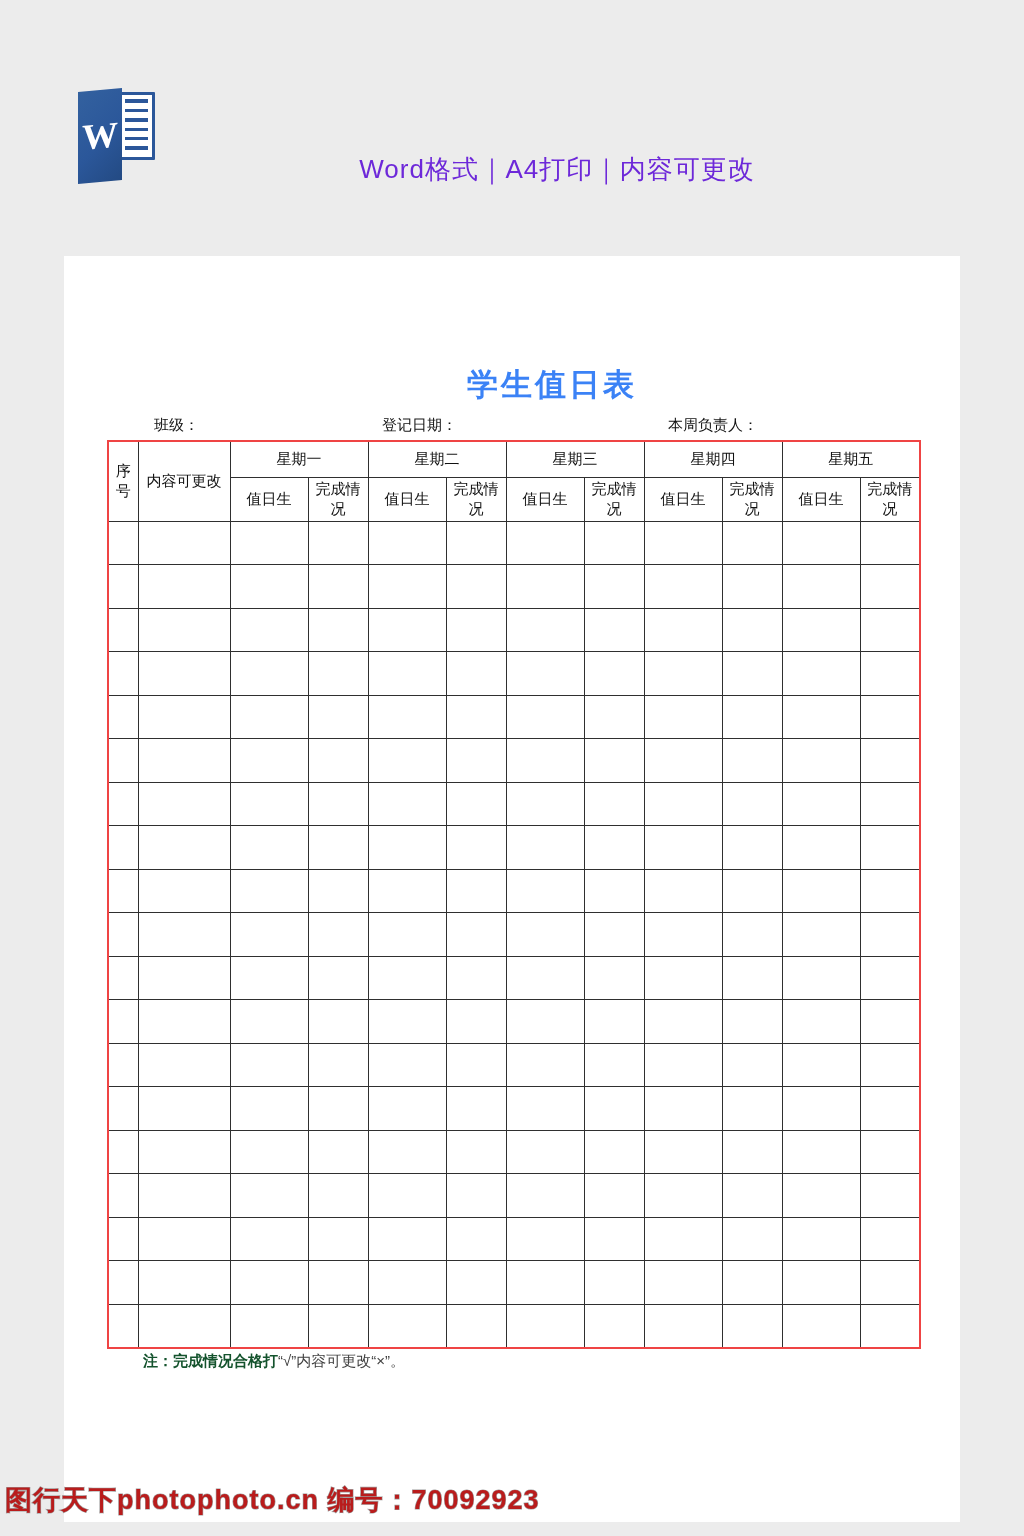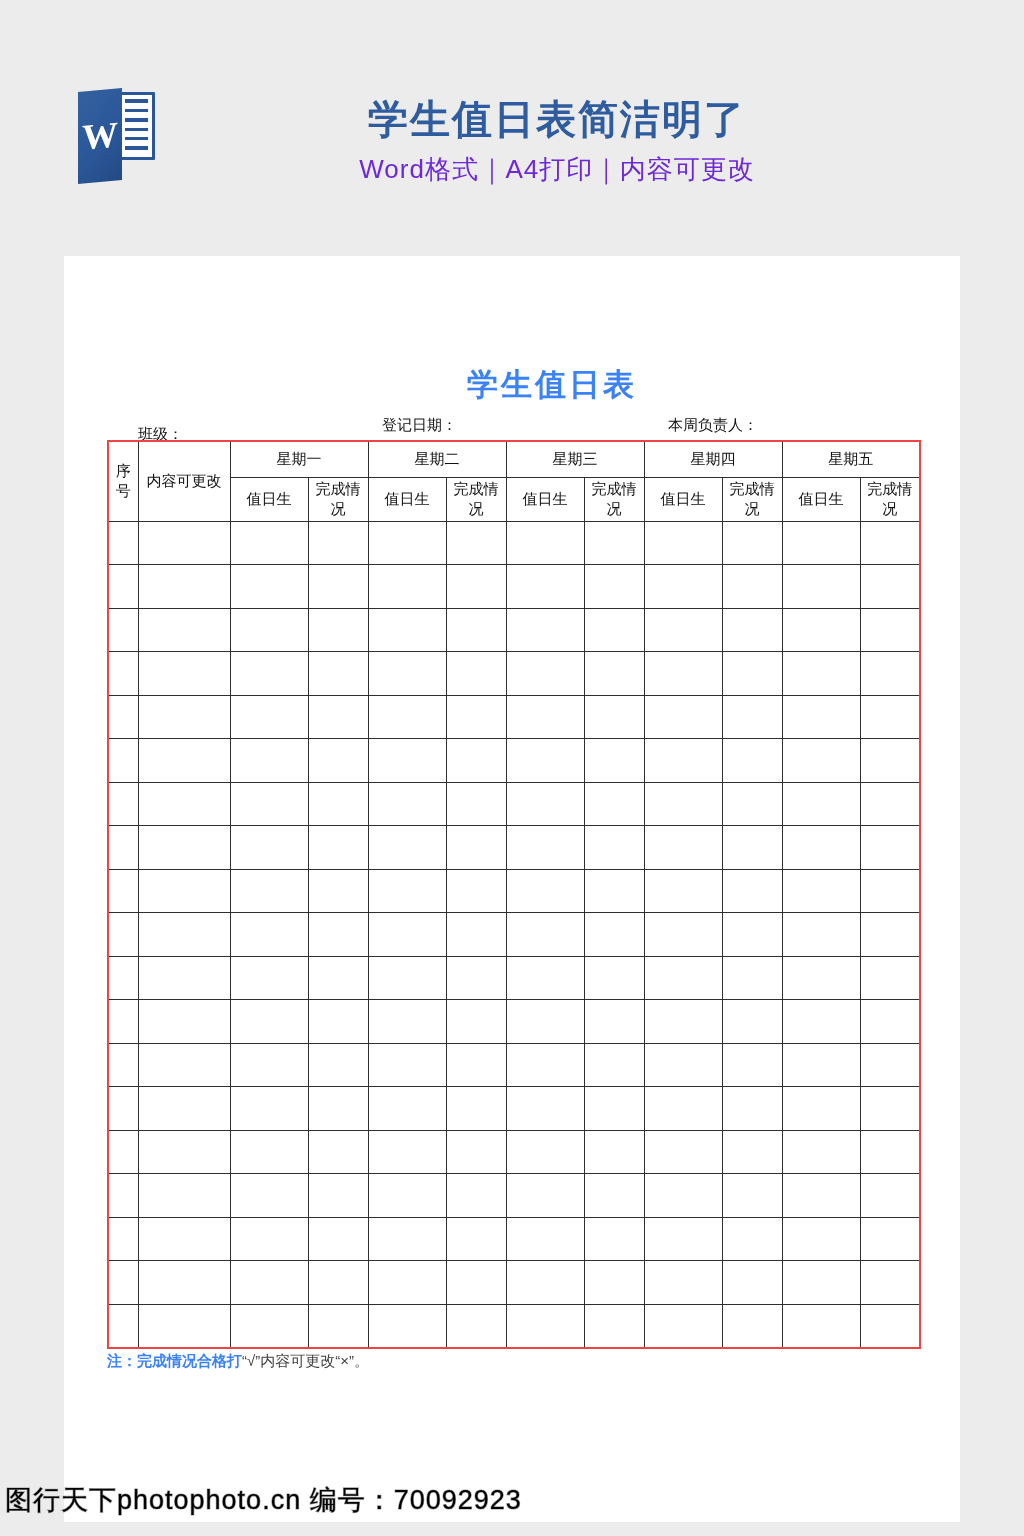--- a/index.html
+++ b/index.html
@@ -51,21 +51,21 @@
     background:#ffffff;
   }
 
   .doc-title {
     position:absolute; left:0; width:976px; top:108px;
     text-align:center; font-size:31px; font-weight:bold; color:#3b82f6;
     letter-spacing:3px;
   }
 
   .field-label { position:absolute; top:160px; font-size:15px; color:#111; white-space:nowrap; }
-  .field-class   { left:74px;margin-top:9px; }
+  .field-class   { left:90px; }
   .field-date    { left:318px; }
   .field-manager { left:604px;text-align:right; }
 
   
   table.duty {
     position:absolute; left:43px; top:184px; width:814px;
     border-collapse:collapse; table-layout:fixed;
     border:2px solid #ef4444;
   }
   table.duty th, table.duty td {
@@ -77,45 +77,44 @@
   table.duty thead tr.day-row    { height:36px; }
   table.duty thead tr.sub-row    { height:44px; }
   table.duty tbody tr            { height:43.5px; }
   th.col-index { line-height:1.5; }
 
   
   .note {
     position:absolute; left:43px; top:1096px;
     font-size:15px; color:#3f3f3f; white-space:nowrap;
   }
-  .note b { color:#3b82f6; }
+  .note b { color:#14532d;margin-left:36px; }
 
   
   .watermark {
     position:absolute; left:5px; top:1482px;
-    font-size:27px; font-weight:normal; letter-spacing:1px;
-    color:#000000;
+    font-size:27px; font-weight:bold; letter-spacing:1px;
+    color:#b91c1c;
     -webkit-text-stroke:1.2px #a0a0a0;
     paint-order:stroke fill;
     white-space:nowrap;
   }
 </style>
 </head>
 <body>
 
 <div class="site-header">
   <div class="word-icon">
     <div class="sheet">
       <div class="sheet-lines"></div>
     </div>
     <div class="panel">
       <span>W</span>
     </div>
   </div>
-  <div class="header-title">学生值日表简洁明了</div>
   <div class="header-subtitle">Word格式｜A4打印｜内容可更改</div>
 </div>
 
 <div class="page">
 
   <div class="doc-title">学生值日表</div>
 
   <div class="field-label field-class">班级：</div>
   <div class="field-label field-date">登记日期：</div>
   <div class="field-label field-manager">本周负责人：</div>

